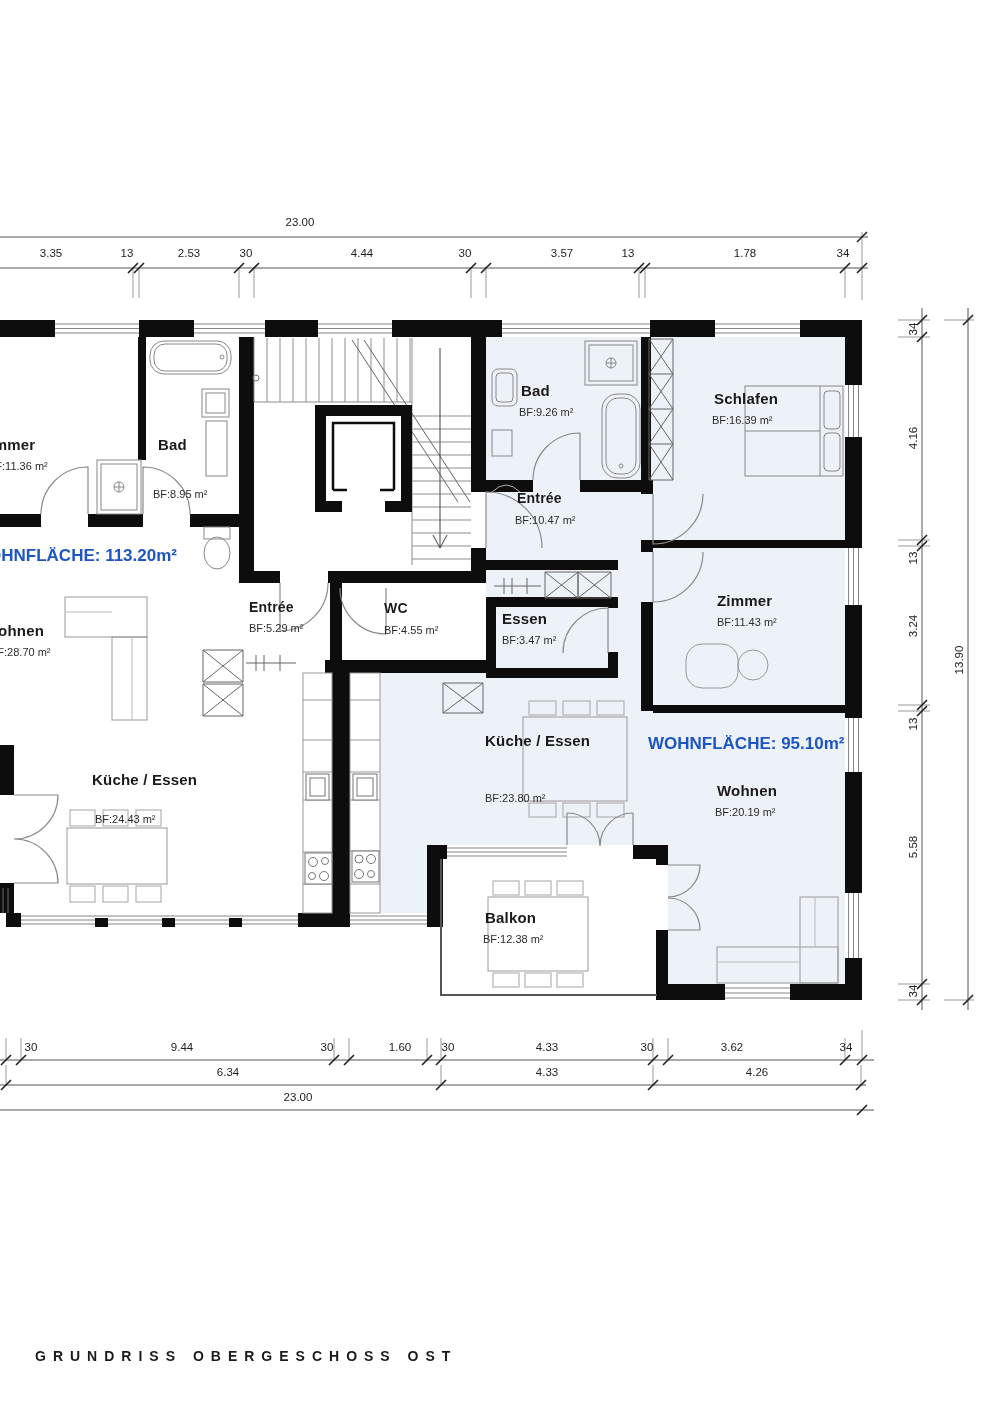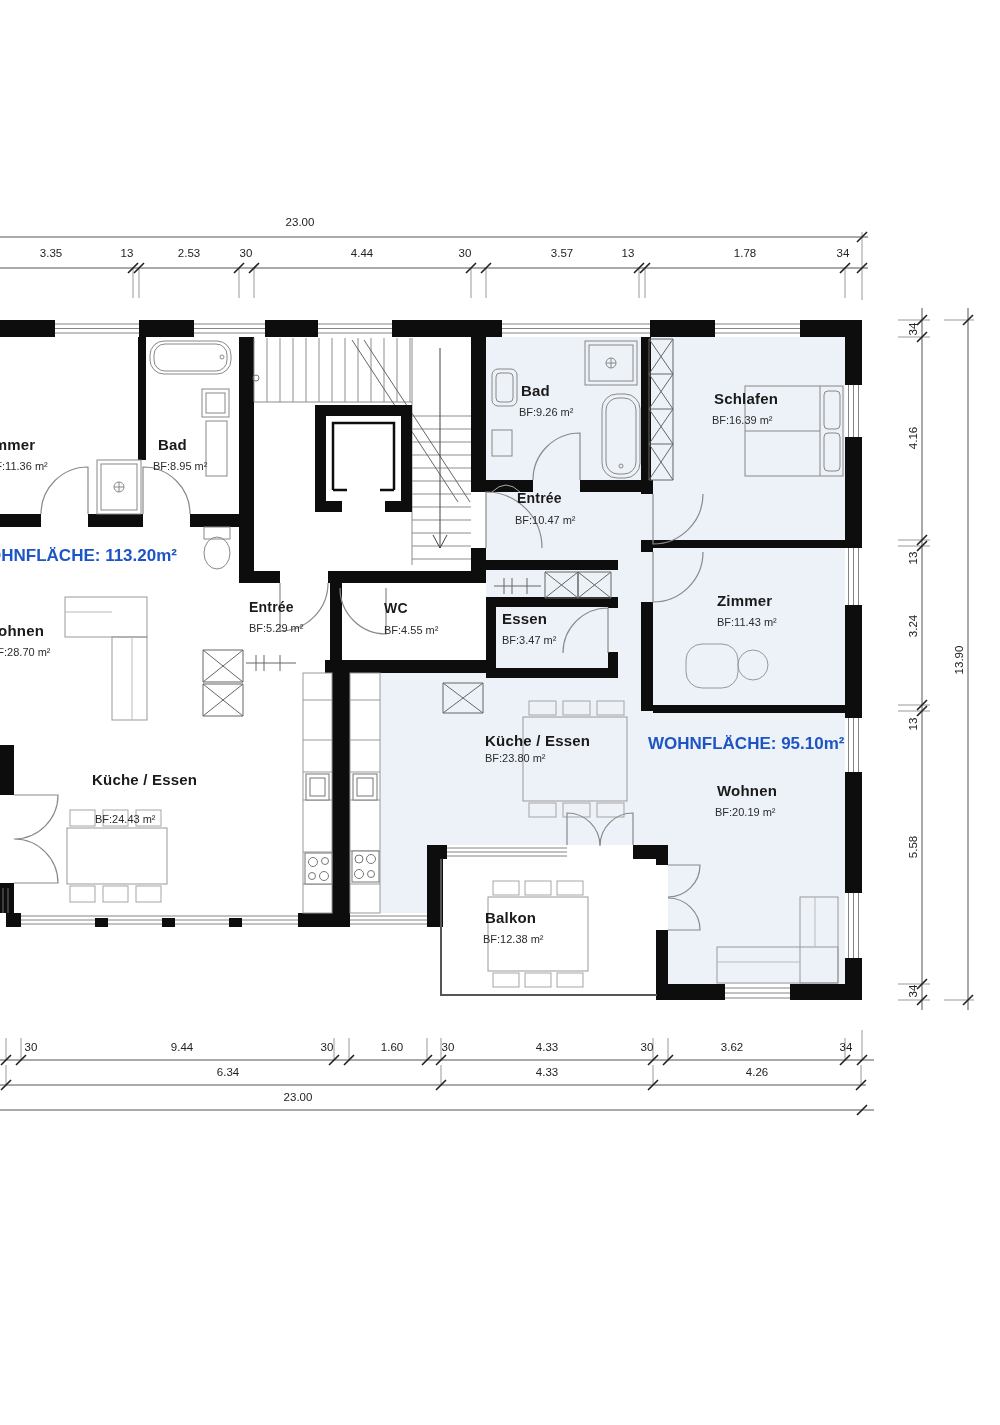--- a/index.html
+++ b/index.html
@@ -275,21 +275,21 @@
     <path d="M567,845 V813 A33,33 0 0 1 600,846 M633,845 V813 A33,33 0 0 0 600,846"></path>
     <path d="M668,865 H700 A32,32 0 0 1 668,897 M668,930 H700 A32,32 0 0 0 668,898"></path>
     <path d="M14,795 H58 A44,44 0 0 1 14,839 M14,883 H58 A44,44 0 0 0 14,839"></path>
   </g>
 </svg>
 
 <div class="lbl room-name" style="left:-20px;top:436px">Zimmer</div>
 <div class="lbl room-area" style="left:-12px;top:460px">BF:11.36  m²</div>
 
 <div class="lbl room-name" style="left:158px;top:436px">Bad</div>
-<div class="lbl room-area" style="left:153px;top:460px">BF:8.95  m²</div>
+<div class="lbl room-area" style="left:153px;top:488px">BF:8.95  m²</div>
 
 <div class="lbl wohnflaeche" style="left:-28px;top:546px">WOHNFLÄCHE: 113.20m²</div>
 
 <div class="lbl room-name" style="left:-16px;top:622px">Wohnen</div>
 <div class="lbl room-area" style="left:-10px;top:646px">BF:28.70  m²</div>
 
 <div class="lbl room-name" style="left:92px;top:771px">Küche / Essen</div>
 <div class="lbl room-area" style="left:95px;top:813px">BF:24.43  m²</div>
 
 <div class="lbl room-name sm" style="left:249px;top:599px">Entrée</div>
@@ -307,21 +307,21 @@
 <div class="lbl room-name sm" style="left:517px;top:490px">Entrée</div>
 <div class="lbl room-area" style="left:515px;top:514px">BF:10.47  m²</div>
 
 <div class="lbl room-name" style="left:502px;top:610px">Essen</div>
 <div class="lbl room-area" style="left:502px;top:634px">BF:3.47  m²</div>
 
 <div class="lbl room-name" style="left:717px;top:592px">Zimmer</div>
 <div class="lbl room-area" style="left:717px;top:616px">BF:11.43  m²</div>
 
 <div class="lbl room-name" style="left:485px;top:732px">Küche / Essen</div>
-<div class="lbl room-area" style="left:485px;top:752px">BF:23.80  m²</div>
+<div class="lbl room-area" style="left:485px;top:792px">BF:23.80  m²</div>
 
 <div class="lbl wohnflaeche" style="left:648px;top:734px">WOHNFLÄCHE: 95.10m²</div>
 
 <div class="lbl room-name" style="left:717px;top:782px">Wohnen</div>
 <div class="lbl room-area" style="left:715px;top:806px">BF:20.19  m²</div>
 
 <div class="lbl room-name" style="left:485px;top:909px">Balkon</div>
 <div class="lbl room-area" style="left:483px;top:933px">BF:12.38  m²</div>
 
 <div class="lbl dim" style="left:300px;top:216px">23.00</div>
@@ -341,27 +341,28 @@
 <div class="lbl dim rot" style="left:913px;top:558px">13</div>
 <div class="lbl dim rot" style="left:913px;top:626px">3.24</div>
 <div class="lbl dim rot" style="left:913px;top:724px">13</div>
 <div class="lbl dim rot" style="left:913px;top:847px">5.58</div>
 <div class="lbl dim rot" style="left:913px;top:991px">34</div>
 <div class="lbl dim rot" style="left:959px;top:660px">13.90</div>
 
 <div class="lbl dim" style="left:31px;top:1041px">30</div>
 <div class="lbl dim" style="left:182px;top:1041px">9.44</div>
 <div class="lbl dim" style="left:327px;top:1041px">30</div>
-<div class="lbl dim" style="left:392px;top:1041px">1.60</div>
+<div class="lbl dim" style="left:400px;top:1041px">1.60</div>
 <div class="lbl dim" style="left:448px;top:1041px">30</div>
 <div class="lbl dim" style="left:547px;top:1041px">4.33</div>
 <div class="lbl dim" style="left:647px;top:1041px">30</div>
 <div class="lbl dim" style="left:732px;top:1041px">3.62</div>
 <div class="lbl dim" style="left:846px;top:1041px">34</div>
 
 <div class="lbl dim" style="left:228px;top:1066px">6.34</div>
 <div class="lbl dim" style="left:547px;top:1066px">4.33</div>
 <div class="lbl dim" style="left:757px;top:1066px">4.26</div>
 
 <div class="lbl dim" style="left:298px;top:1091px">23.00</div>
 
+<div class="title">GRUNDRISS OBERGESCHOSS OST</div>
 
 </div>
 
 </body></html>

